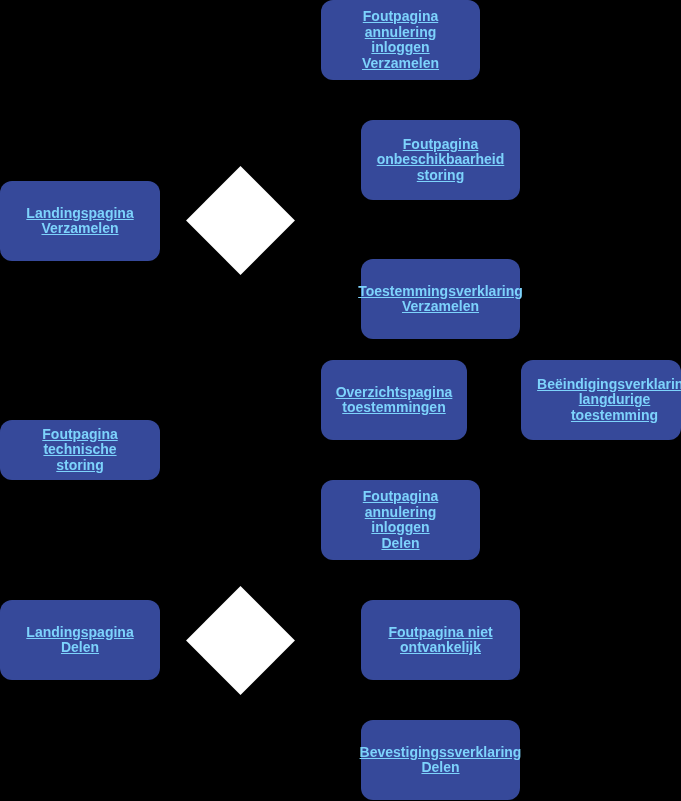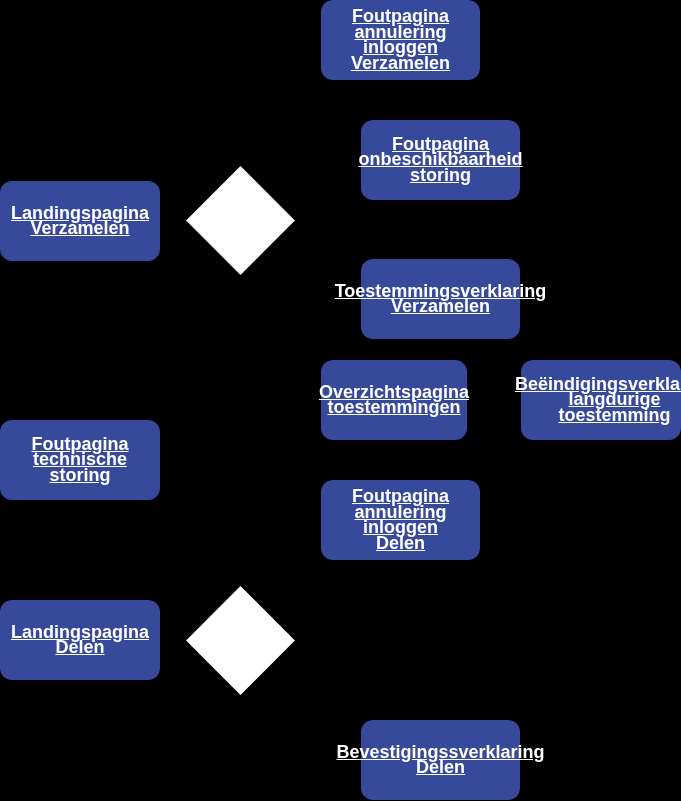--- a/index.html
+++ b/index.html
@@ -22,23 +22,23 @@
     position: absolute;
     box-sizing: border-box;
     display: flex;
     align-items: center;
     justify-content: center;
     text-align: center;
     border-radius: 12px;
     padding: 4px 6px;
   }
   .node .label {
-    color: #ffffff;
+    color: #7dd3fc;
     font-family: "Liberation Sans", sans-serif;
-    font-size: 18px;
+    font-size: 14px;
     font-weight: bold;
     line-height: 15.5px;
     text-decoration: underline;
     text-underline-offset: 1px;
     white-space: pre-line;
     letter-spacing: 0px;
   }
   .diamond {
     position: absolute;
     box-sizing: border-box;
@@ -76,36 +76,40 @@
   <div class="node" style="left:321px; top:360px; width:146px; height:80px; background:#36499a;">
     <span class="label">Overzichtspagina
 toestemmingen</span>
   </div>
 
   <div class="node" style="left:521px; top:360px; width:160px; height:80px; background:#36499a;padding-left:33px;">
     <span class="label">Beëindigingsverklaring
 langdurige toestemming</span>
   </div>
 
-  <div class="node" style="left:0px; top:420px; width:160px; height:80px; background:#36499a;">
+  <div class="node" style="left:0px; top:420px; width:160px; height:60px; background:#36499a;">
     <span class="label">Foutpagina technische
 storing</span>
   </div>
 
   <div class="node" style="left:321px; top:480px; width:159px; height:80px; background:#36499a;">
     <span class="label">Foutpagina annulering
 inloggen
 Delen</span>
   </div>
 
   <div class="node" style="left:0px; top:600px; width:160px; height:80px; background:#36499a;">
     <span class="label">Landingspagina
 Delen</span>
   </div>
 
+  <div class="node" style="left:361px; top:600px; width:159px; height:80px; background:#36499a;">
+    <span class="label">Foutpagina niet
+ontvankelijk</span>
+  </div>
 
   <div class="node" style="left:361px; top:720px; width:159px; height:80px; background:#36499a;">
     <span class="label">Bevestigingssverklaring
 Delen</span>
   </div>
 
   <div class="diamond" style="left:202px; top:182px; width:77px; height:77px;">
     
   </div>
 

